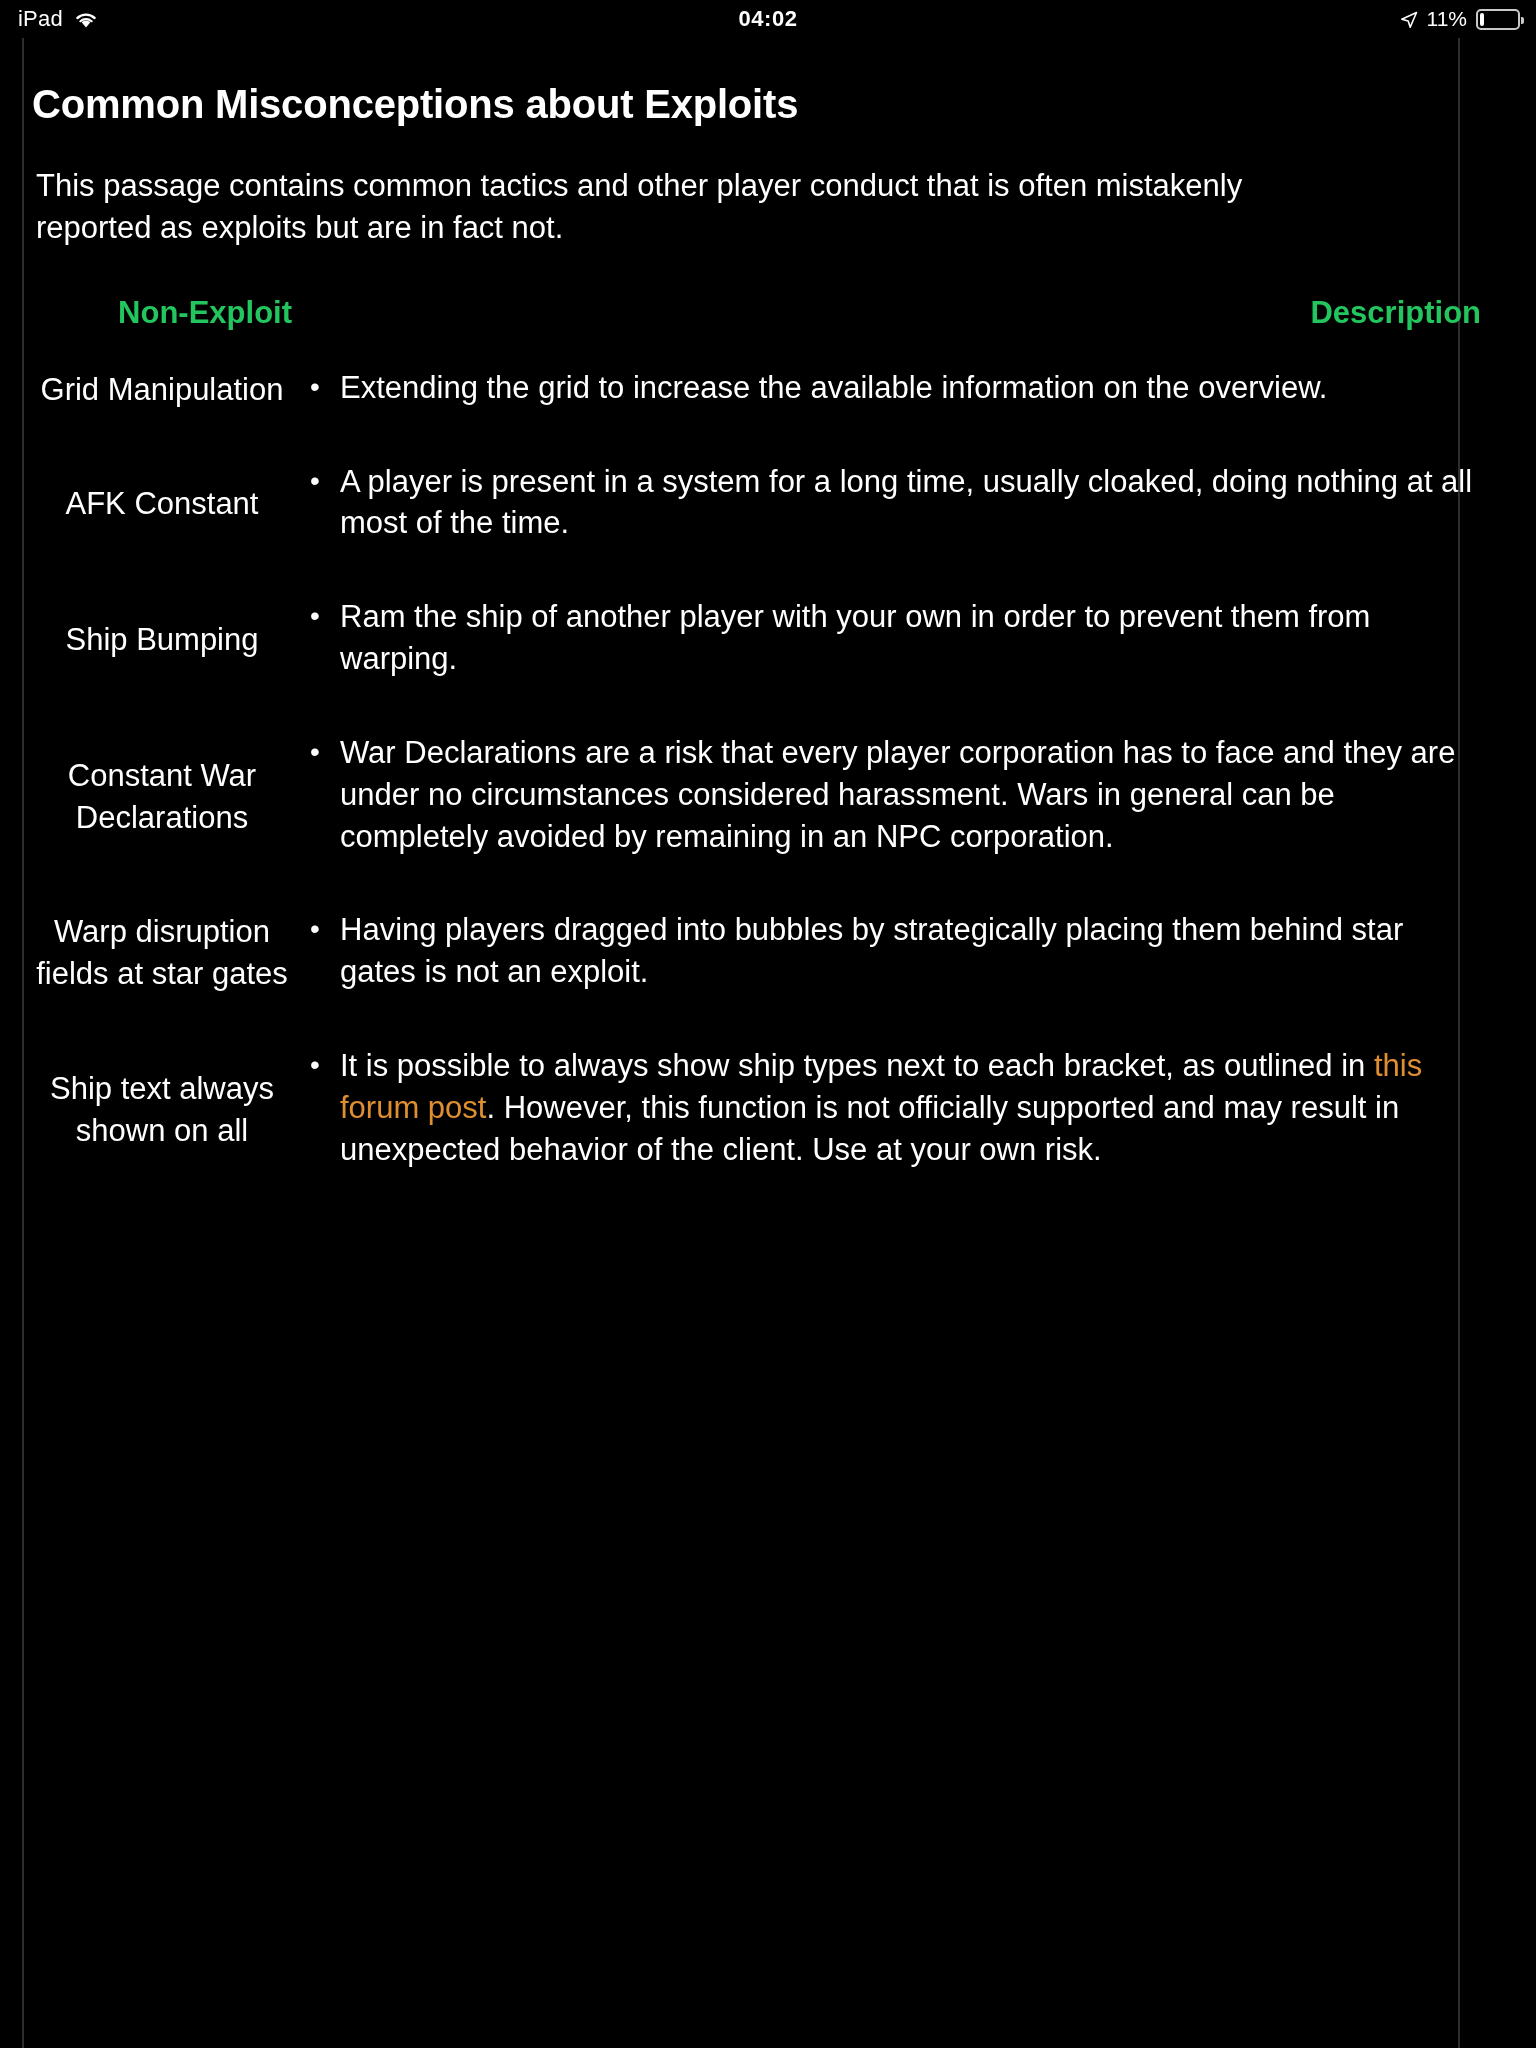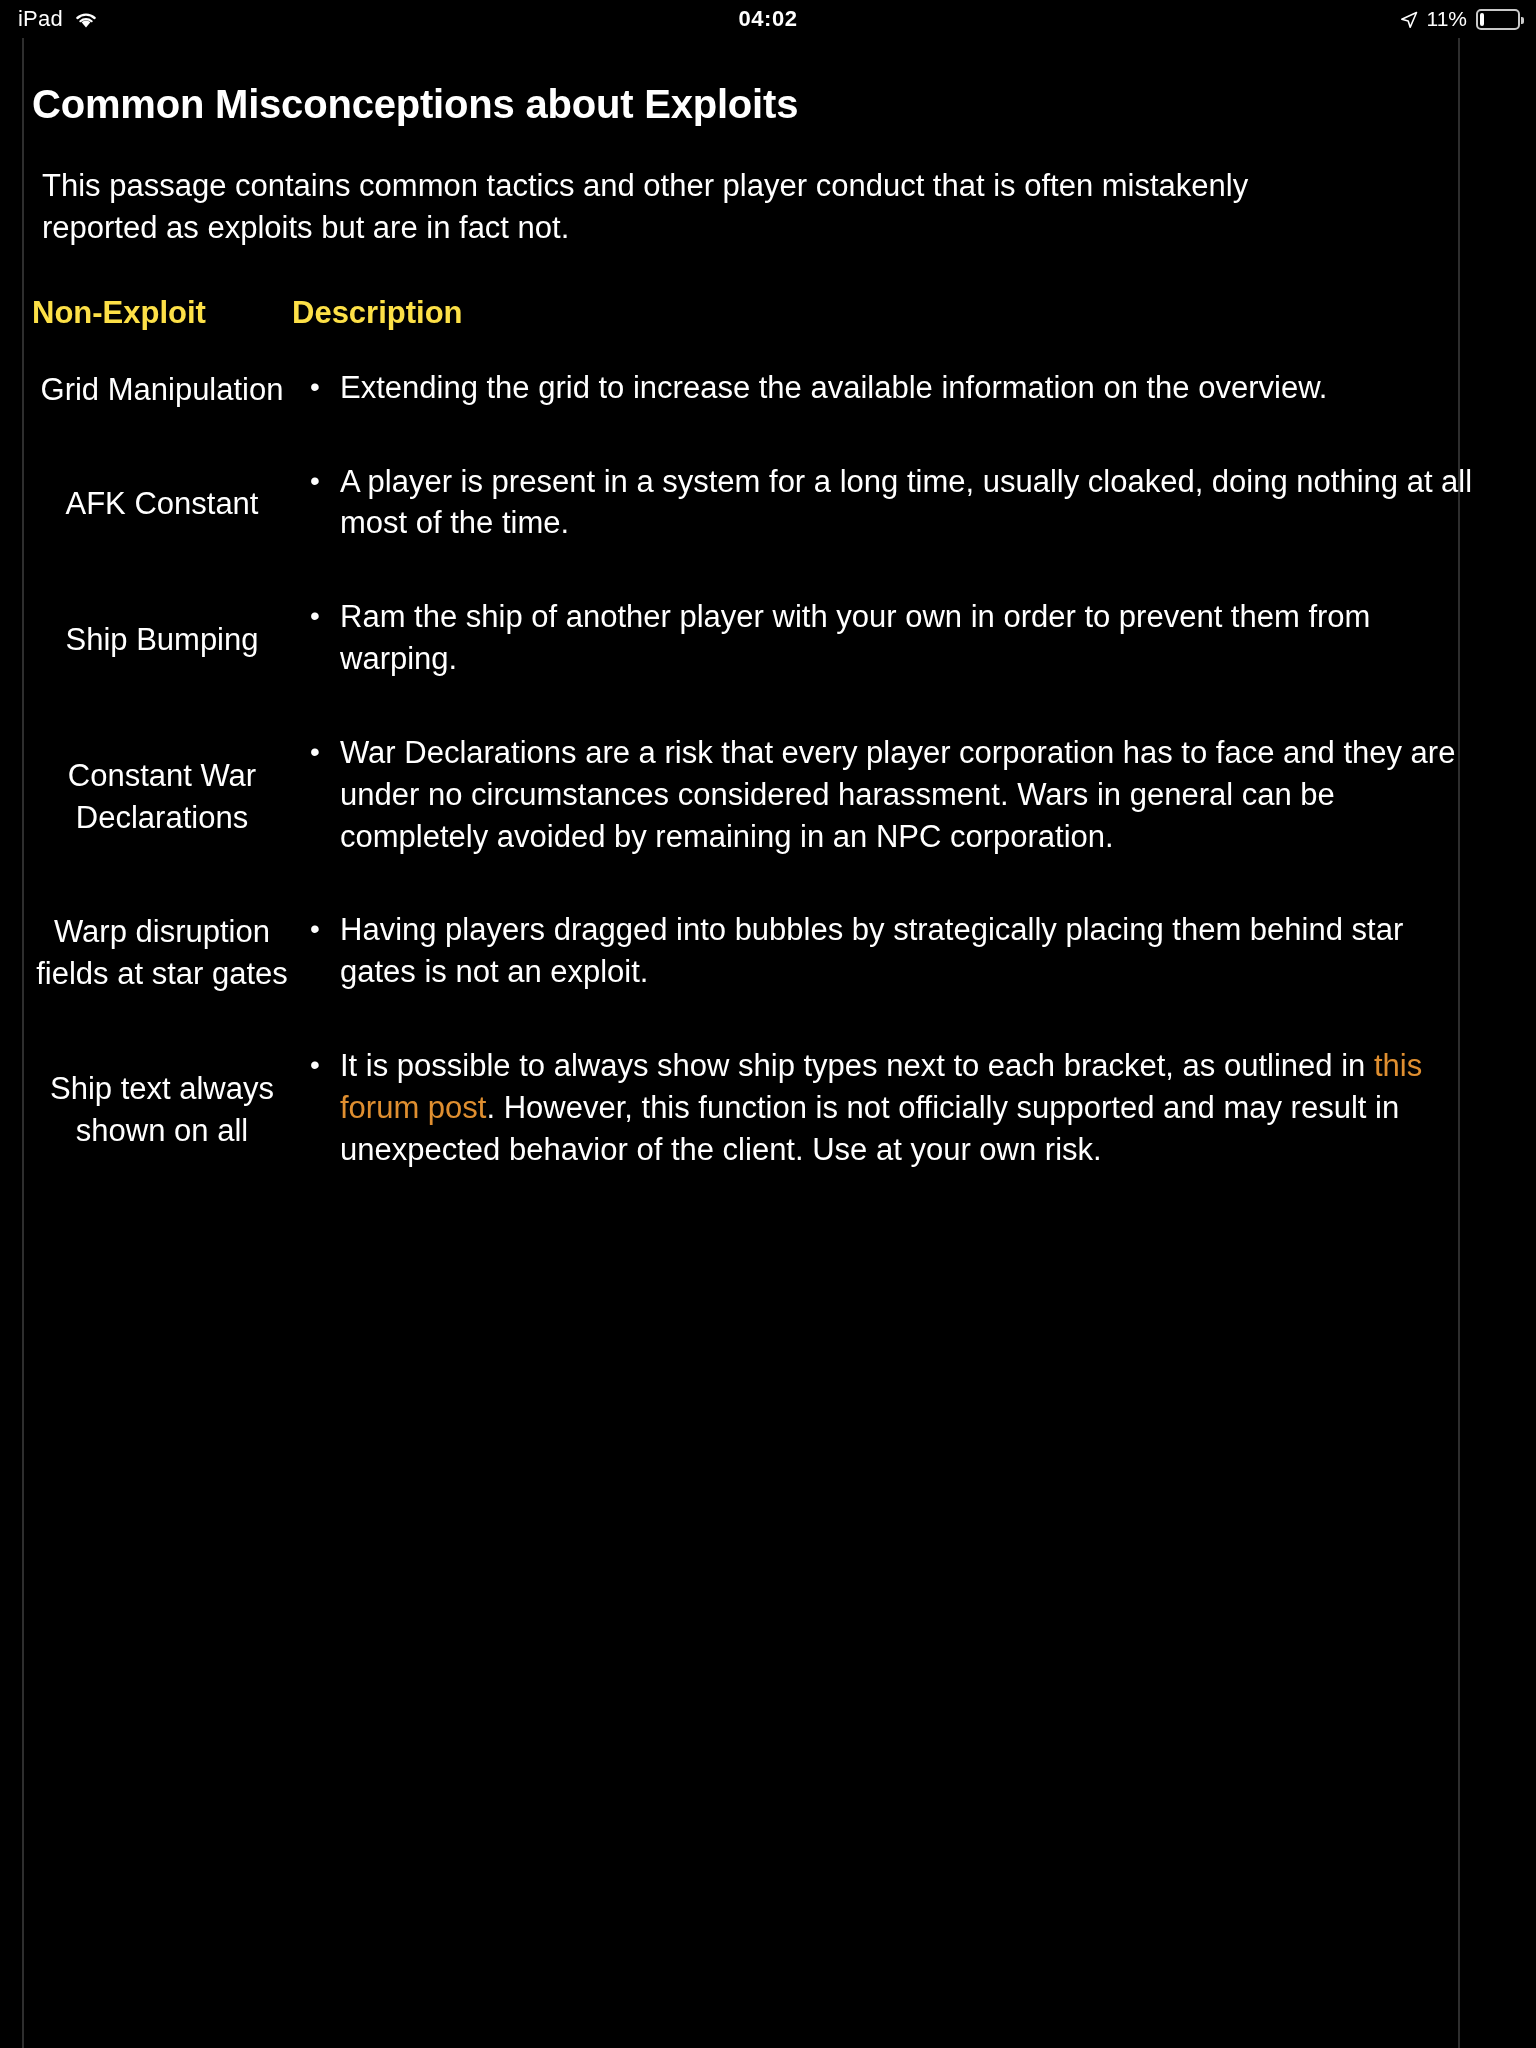--- a/index.html
+++ b/index.html
@@ -117,38 +117,38 @@
     font-weight: bold;
     margin: 0;
     padding-top: 44px;
     letter-spacing: -0.2px;
     color: #ffffff;
   }
 
   p.intro {
     font-size: 31px;
     line-height: 1.35;
-    margin: 38px 0 0 10px;
+    margin: 38px 0 0 4px;
     color: #ffffff;
     max-width: 1230px;
   }
 
   
   table.misconceptions {
     width: 100%;
     border-collapse: collapse;
     margin-top: 46px;
     table-layout: fixed;
   }
   table.misconceptions th {
     font-size: 31px;
     font-weight: bold;
-    text-align: left;
+    text-align: right;
     padding: 0 0 12px 0;
-    color: #fde047;
+    color: #22c55e;
   }
   th.col-term { width: 260px; text-align: center; }
   th.col-desc { width: auto; text-align: center; padding-left: 30px;}
   table.misconceptions td {
     vertical-align: middle;
     font-size: 31px;
     line-height: 1.35;
     color: #ffffff;
     padding: 24px 0;
   }

